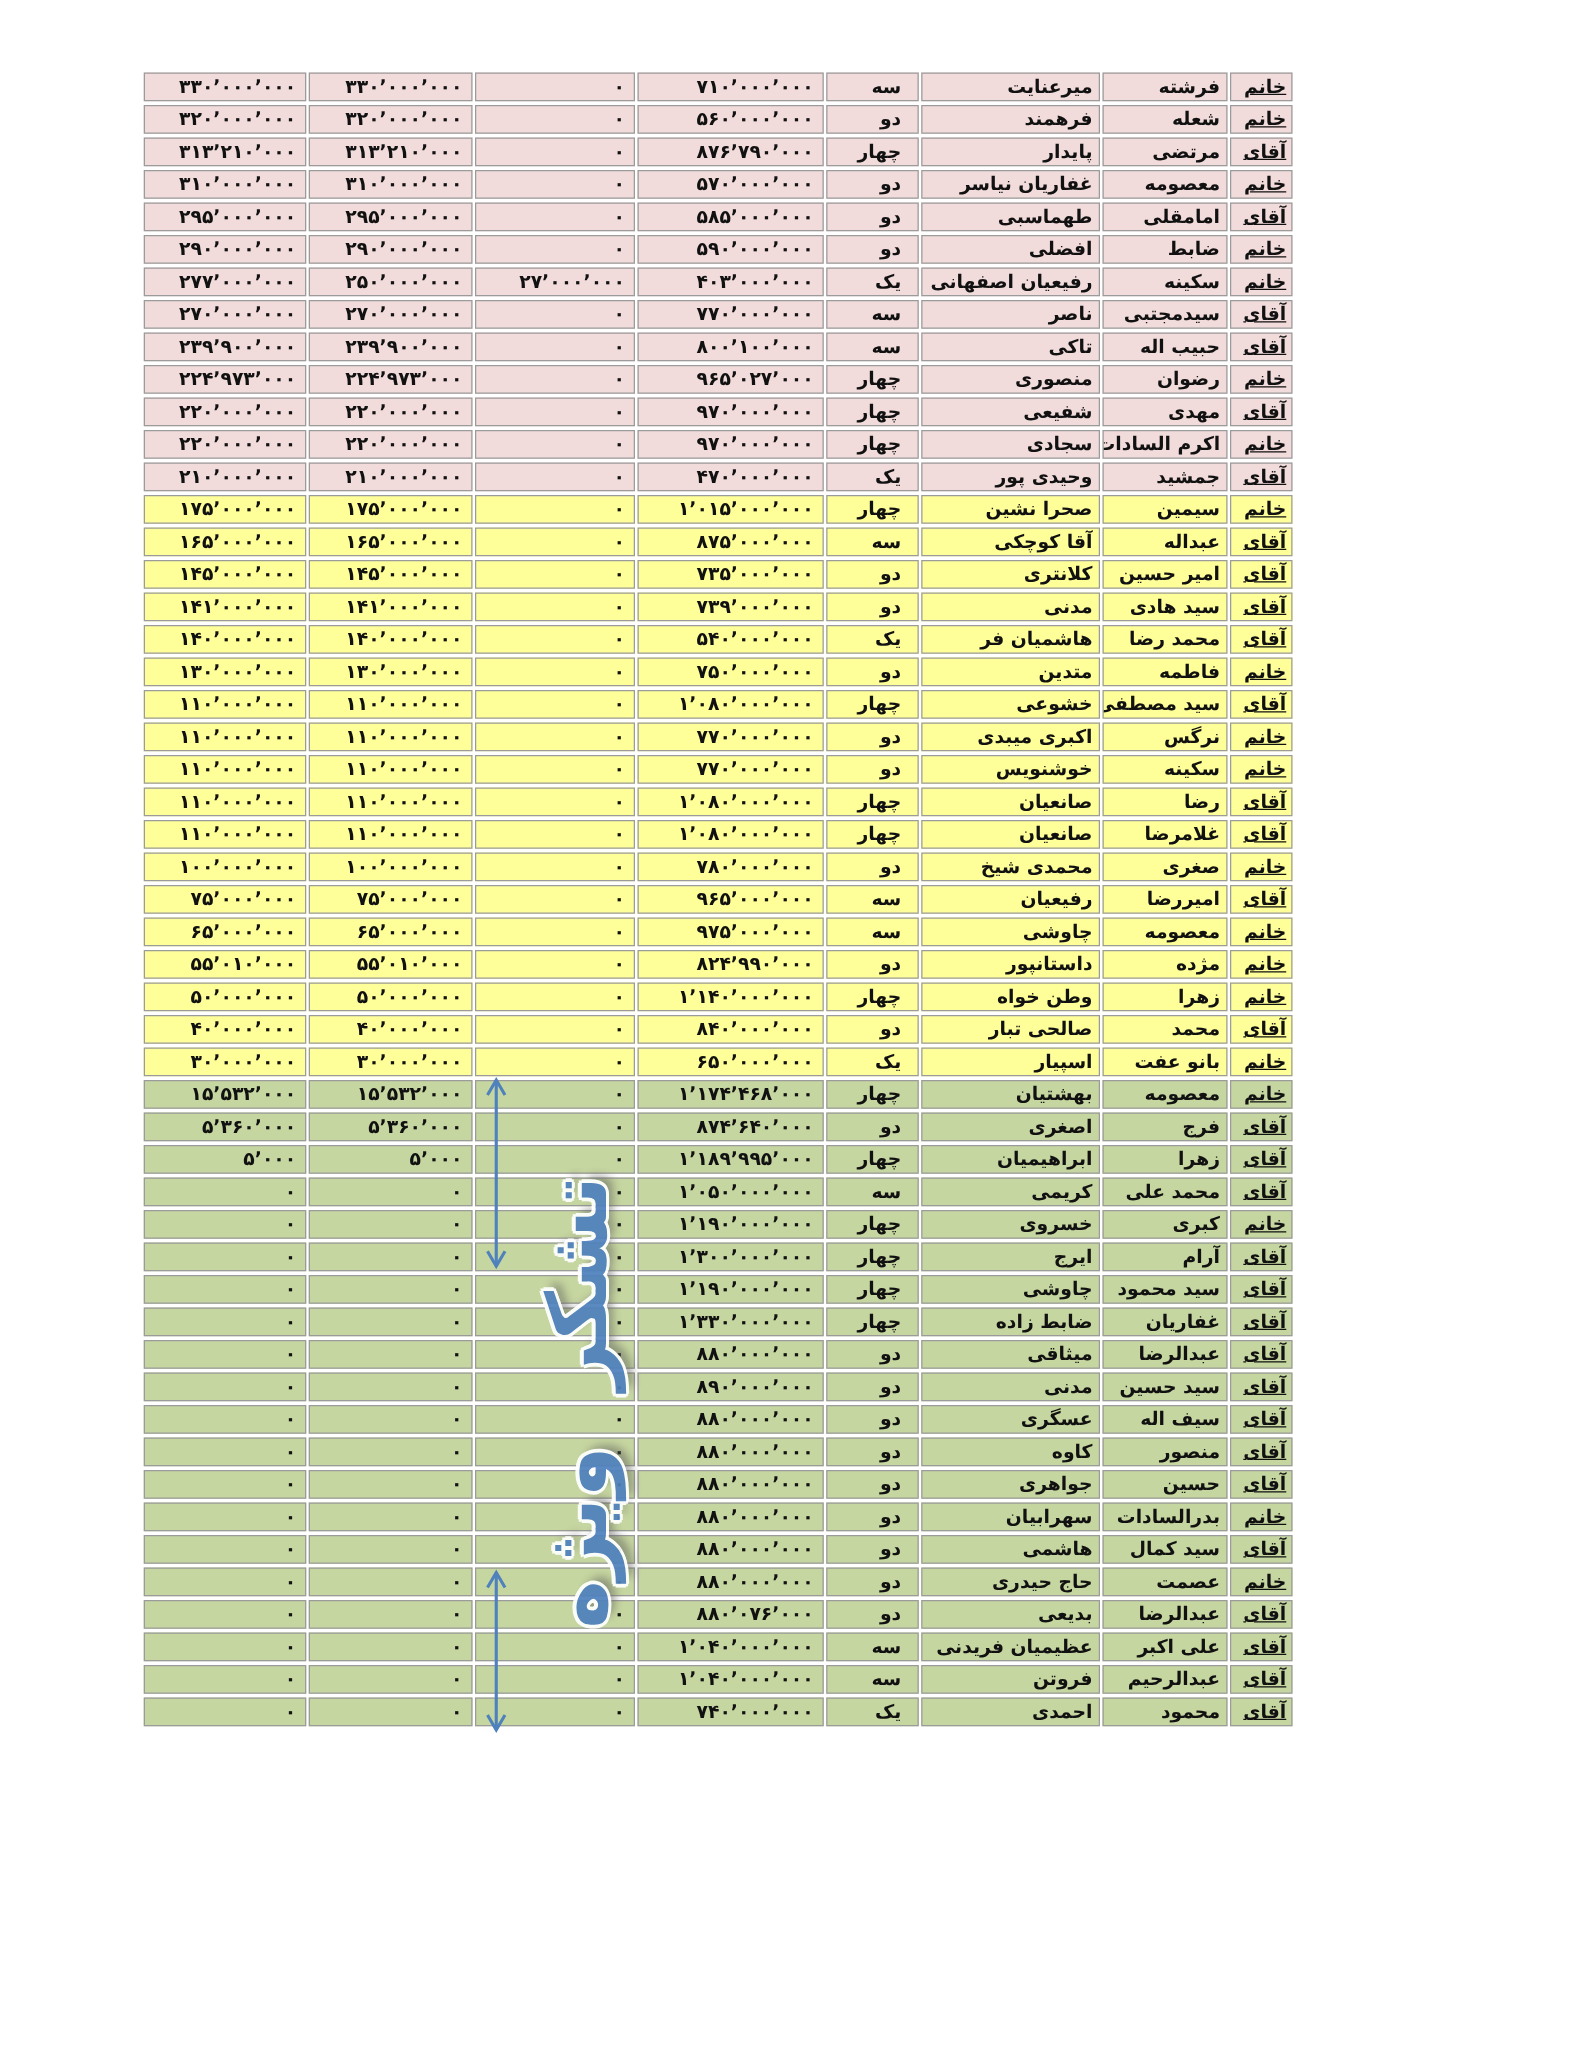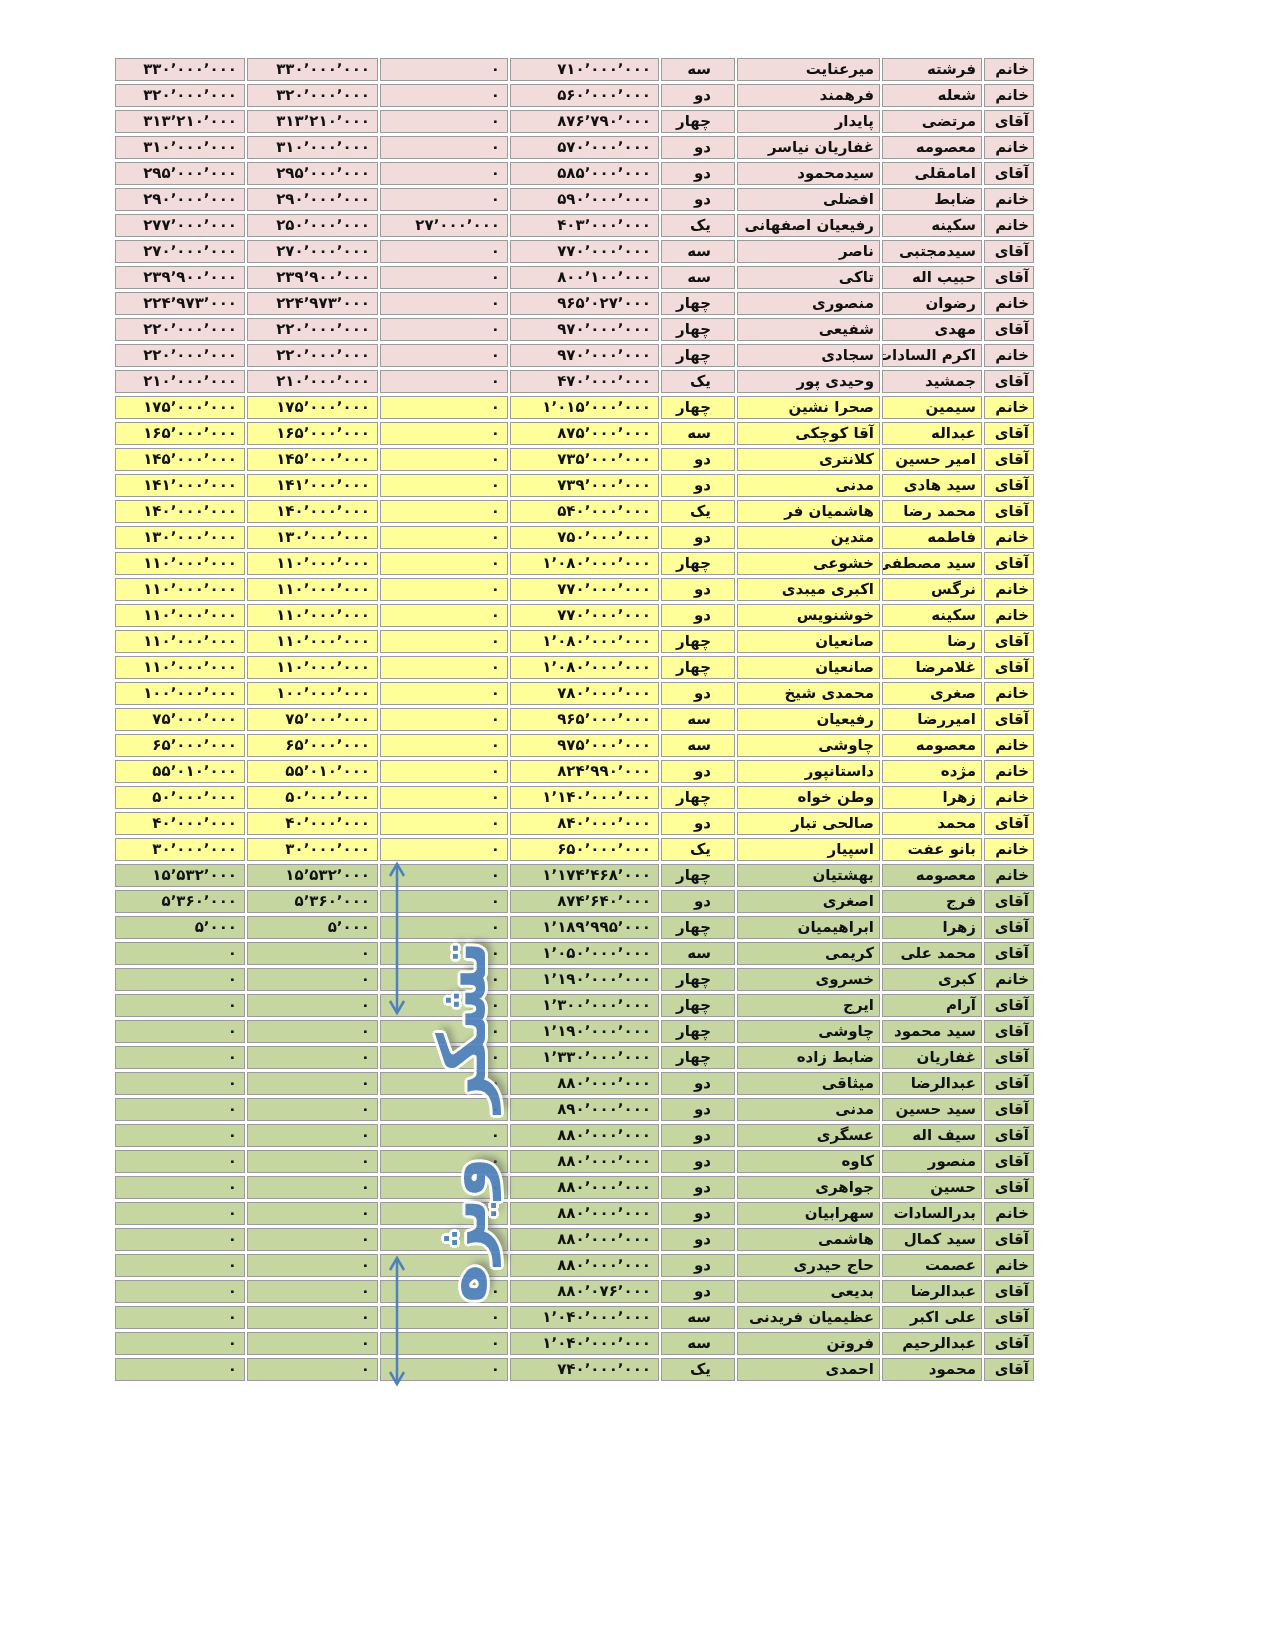--- a/index.html
+++ b/index.html
@@ -9,23 +9,23 @@
         border-spacing:2px 3px;table-layout:fixed;width:923px;direction:rtl;}
   td{border:1px solid #9b9b9b;height:21px;line-height:21px;vertical-align:middle;
      font-weight:bold;font-size:15px;color:#111;white-space:nowrap;overflow:hidden;
      text-align:right;box-sizing:border-box;}
   .band-pink td{background:var(--band-pink,#f2dcdb);}
   .band-yellow td{background:var(--band-yellow,#ffff99);}
   .band-green td{background:var(--band-green,#c6d6a0);}
   col.c-title{width:50px;} col.c-first{width:100px;} col.c-last{width:143px;}
   col.c-count{width:74px;} col.c-amt{width:149px;} col.c-ded{width:128px;}
   col.c-a2{width:131px;} col.c-a3{width:130px;}
-  td.col-title{padding:0 4px;}
+  td.col-title{padding:0 4px;text-decoration:underline;}
   td.col-name{padding:0 5px;}
-  td.col-count{padding:0 23px;}
+  td.col-count{padding:0 13px;}
   td.col-num{padding:0 7px;}
   #watermark{position:absolute;left:462px;top:1122px;
      transform:translate(-50%,-50%) rotate(-90deg);
      white-space:nowrap;font-weight:bold;font-size:66px;word-spacing:22px;
      color:var(--wm-color,#4f81bd);opacity:.93;
      text-shadow:-3px 0 0 #fff,3px 0 0 #fff,0 -3px 0 #fff,0 3px 0 #fff,
                  -2px -2px 0 #fff,2px 2px 0 #fff,-2px 2px 0 #fff,2px -2px 0 #fff,
                  6px 6px 7px rgba(90,90,90,.55);}
   #arrows-svg{position:absolute;left:0;top:0;pointer-events:none;}
 </style>
@@ -82,21 +82,21 @@
           <td class="col-name">غفاریان نیاسر</td>
           <td class="col-count">دو</td>
           <td class="col-num">۵۷۰٬۰۰۰٬۰۰۰</td>
           <td class="col-num">۰</td>
           <td class="col-num">۳۱۰٬۰۰۰٬۰۰۰</td>
           <td class="col-num">۳۱۰٬۰۰۰٬۰۰۰</td>
         </tr>
         <tr class="band-pink">
           <td class="col-title">آقای</td>
           <td class="col-name">امامقلی</td>
-          <td class="col-name">سیدمحمود</td>
+          <td class="col-name">طهماسبی</td>
           <td class="col-count">دو</td>
           <td class="col-num">۵۸۵٬۰۰۰٬۰۰۰</td>
           <td class="col-num">۰</td>
           <td class="col-num">۲۹۵٬۰۰۰٬۰۰۰</td>
           <td class="col-num">۲۹۵٬۰۰۰٬۰۰۰</td>
         </tr>
         <tr class="band-pink">
           <td class="col-title">خانم</td>
           <td class="col-name">ضابط</td>
           <td class="col-name">افضلی</td>

